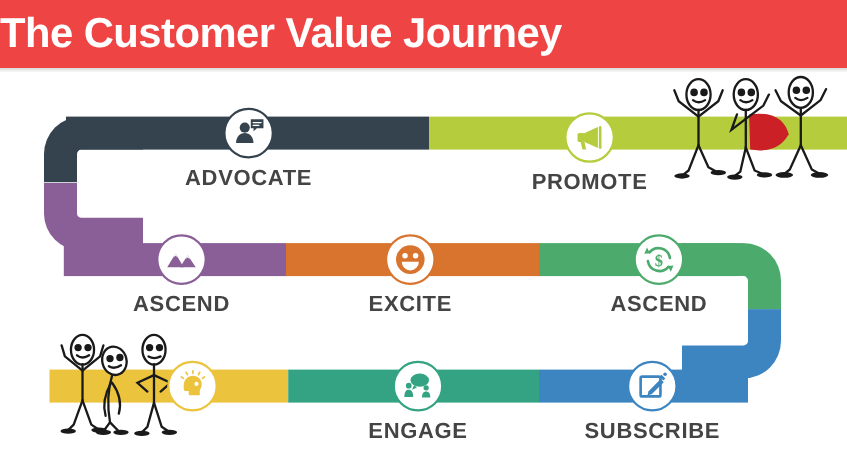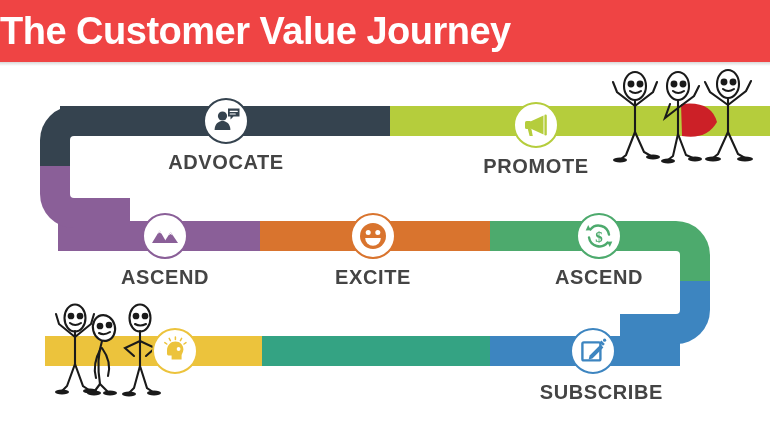--- a/index.html
+++ b/index.html
@@ -269,22 +269,35 @@
             <path d="M15.4 3.4 L15.4 1"></path>
             <path d="M10.4 4.6 L9.2 2.4"></path>
             <path d="M20.4 4.6 L21.6 2.4"></path>
             <path d="M6.8 8 L4.8 6.6"></path>
             <path d="M24 8 L26 6.6"></path>
           </g>
         </svg>
       </div>
     </div>
 
-
-    <div class="node" style="left:523px;top:262px;color:#3d85c0;text-align:right;">
+    <div class="node" style="left:310px;top:262px;color:#34a383;">
+      <div class="icon-circle">
+        <svg width="30" height="30" viewBox="0 0 30 30">
+          <ellipse cx="16.6" cy="9.6" rx="8.4" ry="6" fill="#34a383"></ellipse>
+          <path d="M11.4 14 L9.6 18.4 L14 16.2 Z" fill="#34a383"></path>
+          <circle cx="6.6" cy="14.6" r="2.6" fill="#34a383"></circle>
+          <path d="M2.6 25 C2.6 20 4.4 18.4 6.6 18.4 C8.8 18.4 10.6 20 10.6 25 Z" fill="#34a383"></path>
+          <circle cx="22.4" cy="16.6" r="2.4" fill="#34a383"></circle>
+          <path d="M18.6 25.4 C18.6 21 20.4 19.8 22.4 19.8 C24.4 19.8 26.2 21 26.2 25.4 Z" fill="#34a383"></path>
+        </svg>
+      </div>
+      <div class="node-label">ENGAGE</div>
+    </div>
+
+    <div class="node" style="left:523px;top:262px;color:#3d85c0;">
       <div class="icon-circle">
         <svg width="30" height="30" viewBox="0 0 30 30">
           <rect x="4.4" y="6.4" width="18" height="18" rx="1.4" fill="none" stroke="#3d85c0" stroke-width="2.4"></rect>
           <path d="M11.6 19.6 L22.6 8.6 L25.4 11.4 L14.4 22.4 L10.6 23.4 Z" fill="#3d85c0"></path>
           <path d="M23.4 4.6 L26.8 8 L25 9.8 L21.6 6.4 Z" fill="#3d85c0"></path>
           <circle cx="26.6" cy="4.2" r="1.6" fill="#3d85c0"></circle>
         </svg>
       </div>
       <div class="node-label">SUBSCRIBE</div>
     </div>

